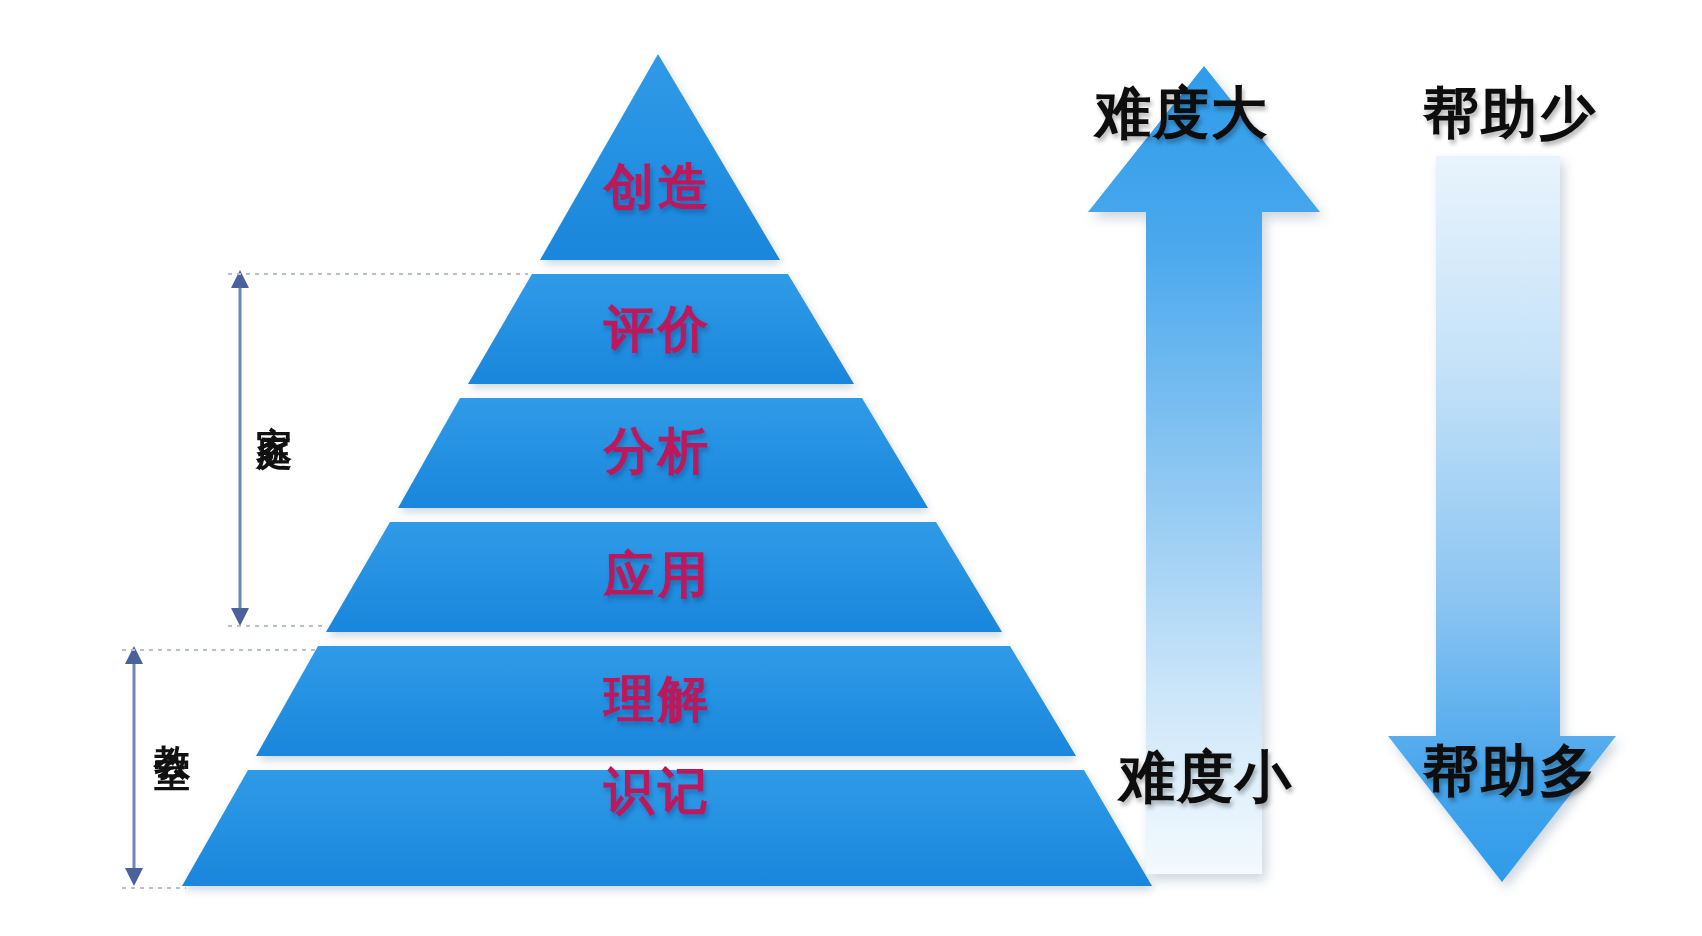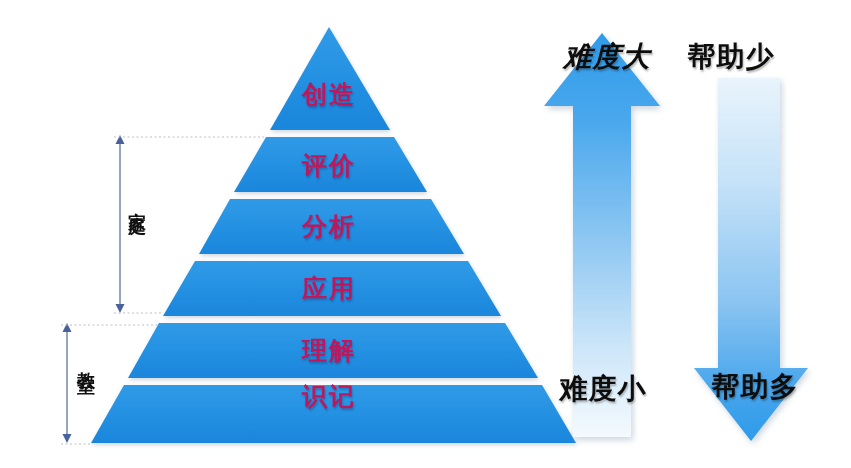--- a/index.html
+++ b/index.html
@@ -115,18 +115,18 @@
   <div class="overlay lvl-label" style="top:80px;">创造</div>
   <div class="overlay lvl-label" style="top:212px;">分析</div>
   <div class="overlay lvl-label" style="top:151px;">评价</div>
   <div class="overlay lvl-label" style="top:274px;">应用</div>
   <div class="overlay lvl-label" style="top:336px;">理解</div>
   <div class="overlay lvl-label" style="top:382px;">识记</div>
 
   <div class="overlay bracket-label" style="left:126px; top:198px;">家庭</div>
   <div class="overlay bracket-label" style="left:75px;  top:358px;">教室</div>
 
-  <div class="overlay side-label" style="left:552px; top:42px;font-style:italic;">难度大</div>
-  <div class="overlay side-label" style="left:676px; top:42px;">帮助少</div>
+  <div class="overlay side-label" style="left:536px; top:42px;">难度大</div>
+  <div class="overlay side-label" style="left:700px; top:42px;">帮助少</div>
   <div class="overlay side-label" style="left:548px; top:374px;">难度小</div>
   <div class="overlay side-label" style="left:700px; top:374px;font-family:Liberation Mono, monospace;">帮助多</div>
 
 </div>
 
 </body></html>

